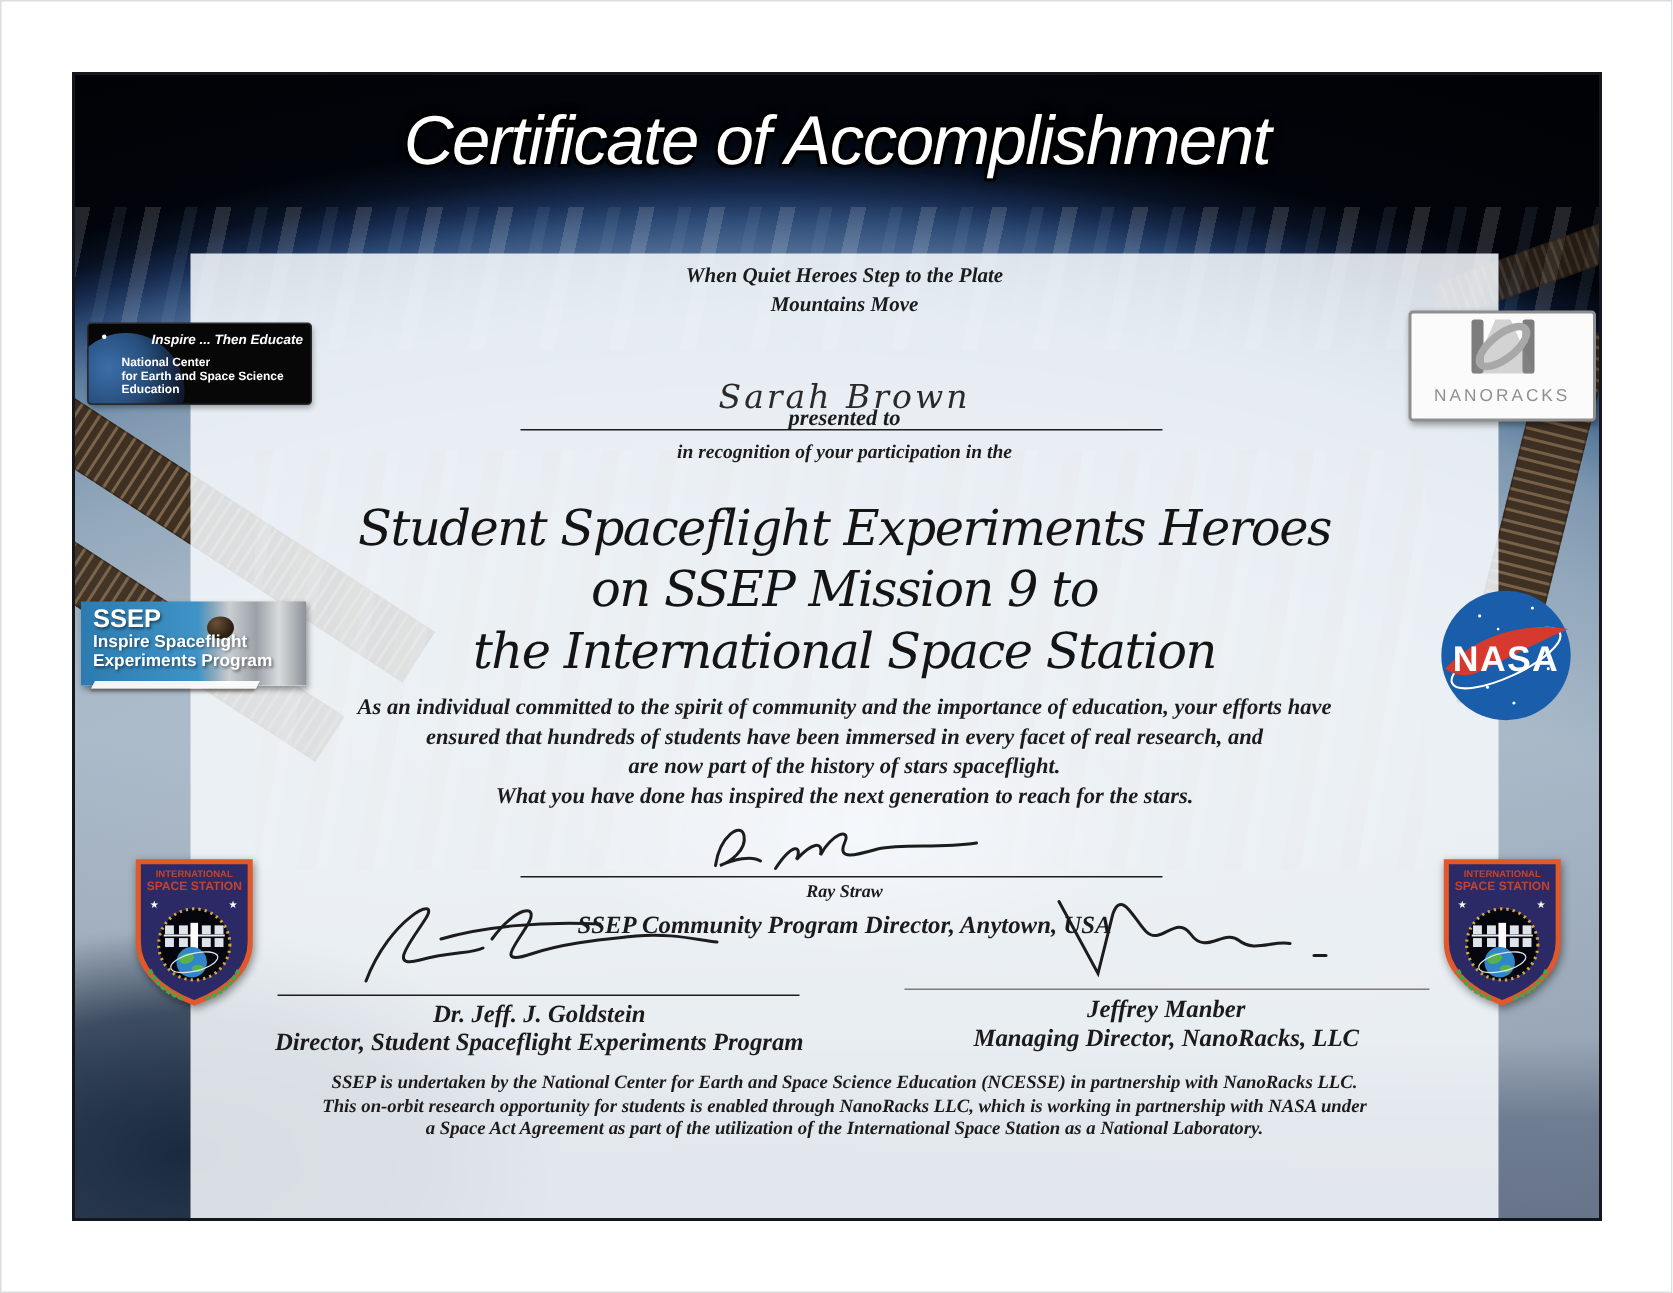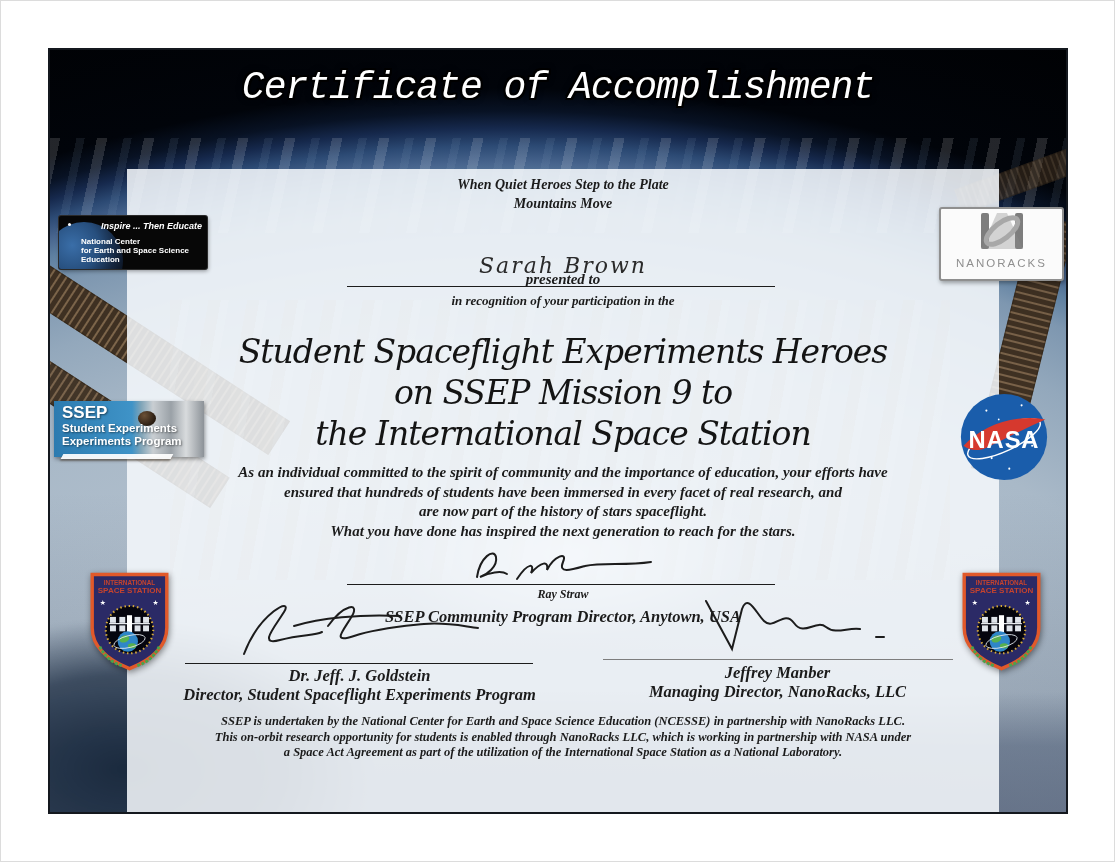--- a/index.html
+++ b/index.html
@@ -36,22 +36,22 @@
   .station-blob{position:absolute;left:330px;top:420px;width:380px;height:170px;
            background:radial-gradient(ellipse, rgba(250,250,252,.85) 0%, rgba(240,242,246,.4) 45%, rgba(255,255,255,0) 70%);}
 
   .paper{position:absolute;left:77px;top:119px;width:872px;height:712px;z-index:2;
          background:rgba(245,248,251,0.87);}
   .ctr{position:absolute;left:0;right:0;text-align:center;color:#1b1b1b;}
   .bi{font-family:"Liberation Serif",serif;font-style:italic;font-weight:700;}
   .script{font-family:"DejaVu Serif",serif;font-style:italic;font-weight:400;}
 
   .title{position:absolute;left:0;right:0;top:16px;text-align:center;z-index:3;
-         font-family:Liberation Mono, monospace;font-style:italic;font-weight:400;
-         font-size:38px;letter-spacing:-1px;color:#fff;
+         font-family:Liberation Sans, sans-serif;font-style:italic;font-weight:400;
+         font-size:46px;letter-spacing:-1px;color:#fff;
          text-shadow:-2px -2px 0 #000,2px -2px 0 #000,-2px 2px 0 #000,2px 2px 0 #000,
                      0 -2px 0 #000,0 2px 0 #000,-2px 0 0 #000,2px 0 0 #000,0 0 7px rgba(0,0,0,.55);}
 
   .quote{top:6px;font-size:14px;line-height:19px;}
   .presented{top:67px;font-size:15px;margin-top:35px;}
   .recipient{top:84px;font-size:22px;letter-spacing:2px;color:#2a2a2a;}
   .rule{position:absolute;border-top:1.5px solid #1c1c1c;}
   .name-rule{top:117px;left:220px;width:428px;}
   .recognition{top:124px;font-size:13px;}
   .program{top:162px;font-size:33px;line-height:41px;letter-spacing:-1px;color:#141414;}
@@ -200,21 +200,21 @@
           <path d="M18,40 L50,4" stroke="#6f6f6f" stroke-width="8" stroke-linecap="round" opacity="0.0"></path>
         </g>
       </svg>
       <div class="word">NANORACKS</div>
     </div>
 
     <div class="logo ssep">
       <div class="sphere"></div>
       <div class="txt">
         <div class="l1">SSEP</div>
-        <div class="l2">Student Experiments</div>
+        <div class="l2">Inspire Spaceflight</div>
         <div class="l2">Experiments Program</div>
       </div>
     </div>
     <div class="ssep-sliver"></div>
 
     <svg class="logo nasa" viewBox="0 0 100 100">
       <circle cx="50" cy="50" r="49" fill="#1a5dab"></circle>
       <g fill="#ffffff">
         <circle cx="30" cy="20" r="1.2"></circle>
           <circle cx="70" cy="14" r="1.2"></circle>

